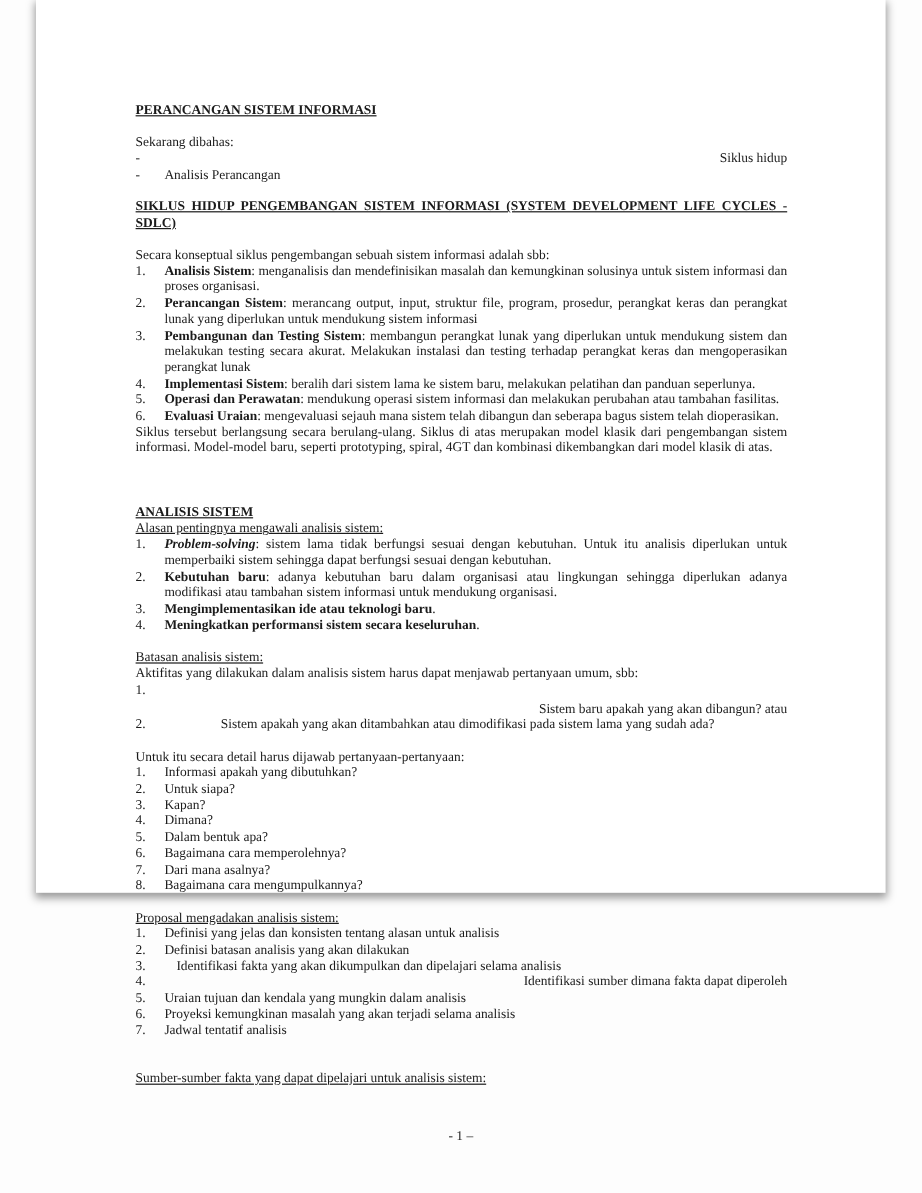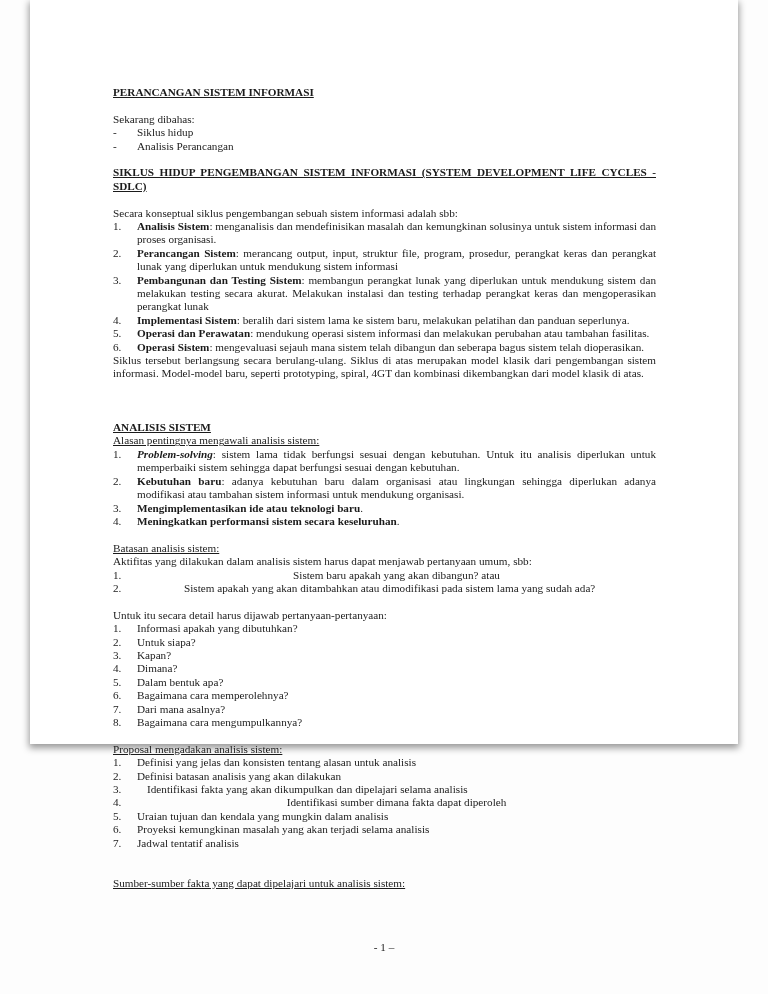--- a/index.html
+++ b/index.html
@@ -62,21 +62,21 @@
   <div class="page">
     <div class="content">
 
       <p class="hbu">PERANCANGAN SISTEM INFORMASI</p>
       <div class="sp"></div>
 
       <p>Sekarang dibahas:</p>
 
       <div class="li">
         <span class="num">-</span>
-        <div class="body" style="text-align:left;">Siklus hidup</div>
+        <div class="body" style="text-align:right;">Siklus hidup</div>
       </div>
       <div class="li">
         <span class="num">-</span>
         <div class="body" style="text-align:left;">Analisis Perancangan</div>
       </div>
 
       <div class="sp"></div>
       <p class="hbu just">SIKLUS HIDUP PENGEMBANGAN SISTEM INFORMASI (SYSTEM DEVELOPMENT LIFE CYCLES - SDLC)</p>
       <div class="sp"></div>
 
@@ -97,21 +97,21 @@
       <div class="li">
         <span class="num">4.</span>
         <div class="body"><b class="term">Implementasi Sistem</b><span>: beralih dari sistem lama ke sistem baru, melakukan pelatihan dan panduan seperlunya.</span></div>
       </div>
       <div class="li">
         <span class="num">5.</span>
         <div class="body"><b class="term">Operasi dan Perawatan</b><span>: mendukung operasi sistem informasi dan melakukan perubahan atau tambahan fasilitas.</span></div>
       </div>
       <div class="li">
         <span class="num">6.</span>
-        <div class="body"><b class="term">Operasi Sistem</b><span>: mengevaluasi sejauh mana sistem telah dibangun dan seberapa bagus sistem telah dioperasikan.</span></div>
+        <div class="body"><b class="term">Evaluasi Uraian</b><span>: mengevaluasi sejauh mana sistem telah dibangun dan seberapa bagus sistem telah dioperasikan.</span></div>
       </div>
 
       <p class="just">Siklus tersebut berlangsung secara berulang-ulang. Siklus di atas merupakan model klasik dari pengembangan sistem informasi. Model-model baru, seperti prototyping, spiral, 4GT dan kombinasi dikembangkan dari model klasik di atas.</p>
 
       <div class="sp2"></div>
       <div class="sp"></div>
 
       <p class="hbu">ANALISIS SISTEM</p>
       <p class="u">Alasan pentingnya mengawali analisis sistem:</p>
 
@@ -131,21 +131,21 @@
         <span class="num">4.</span>
         <div class="body"><b class="term">Meningkatkan performansi sistem secara keseluruhan</b><span>.</span></div>
       </div>
 
       <div class="sp"></div>
       <p class="u">Batasan analisis sistem:</p>
       <p>Aktifitas yang dilakukan dalam analisis sistem harus dapat menjawab pertanyaan umum, sbb:</p>
 
       <div class="li">
         <span class="num">1.</span>
-        <div class="body" style="text-align:center;">Sistem baru apakah yang akan dibangun? atau</div>
+        <div class="body" style="text-align:right;margin-top:16px;">Sistem baru apakah yang akan dibangun? atau</div>
       </div>
       <div class="li">
         <span class="num">2.</span>
         <div class="body" style="text-align:left;margin-left:47px;">Sistem apakah yang akan ditambahkan atau dimodifikasi pada sistem lama yang sudah ada?</div>
       </div>
 
       <div class="sp"></div>
       <p>Untuk itu secara detail harus dijawab pertanyaan-pertanyaan:</p>
 
       <div class="li">
@@ -191,21 +191,21 @@
       <div class="li">
         <span class="num">2.</span>
         <div class="body" style="text-align:left;">Definisi batasan analisis yang akan dilakukan</div>
       </div>
       <div class="li">
         <span class="num">3.</span>
         <div class="body" style="text-align:left;margin-left:10px;">Identifikasi fakta yang akan dikumpulkan dan dipelajari selama analisis</div>
       </div>
       <div class="li">
         <span class="num">4.</span>
-        <div class="body" style="text-align:center;">Identifikasi sumber dimana fakta dapat diperoleh</div>
+        <div class="body" style="text-align:right;">Identifikasi sumber dimana fakta dapat diperoleh</div>
       </div>
       <div class="li">
         <span class="num">5.</span>
         <div class="body" style="text-align:left;">Uraian tujuan dan kendala yang mungkin dalam analisis</div>
       </div>
       <div class="li">
         <span class="num">6.</span>
         <div class="body" style="text-align:left;">Proyeksi kemungkinan masalah yang akan terjadi selama analisis</div>
       </div>
       <div class="li">

